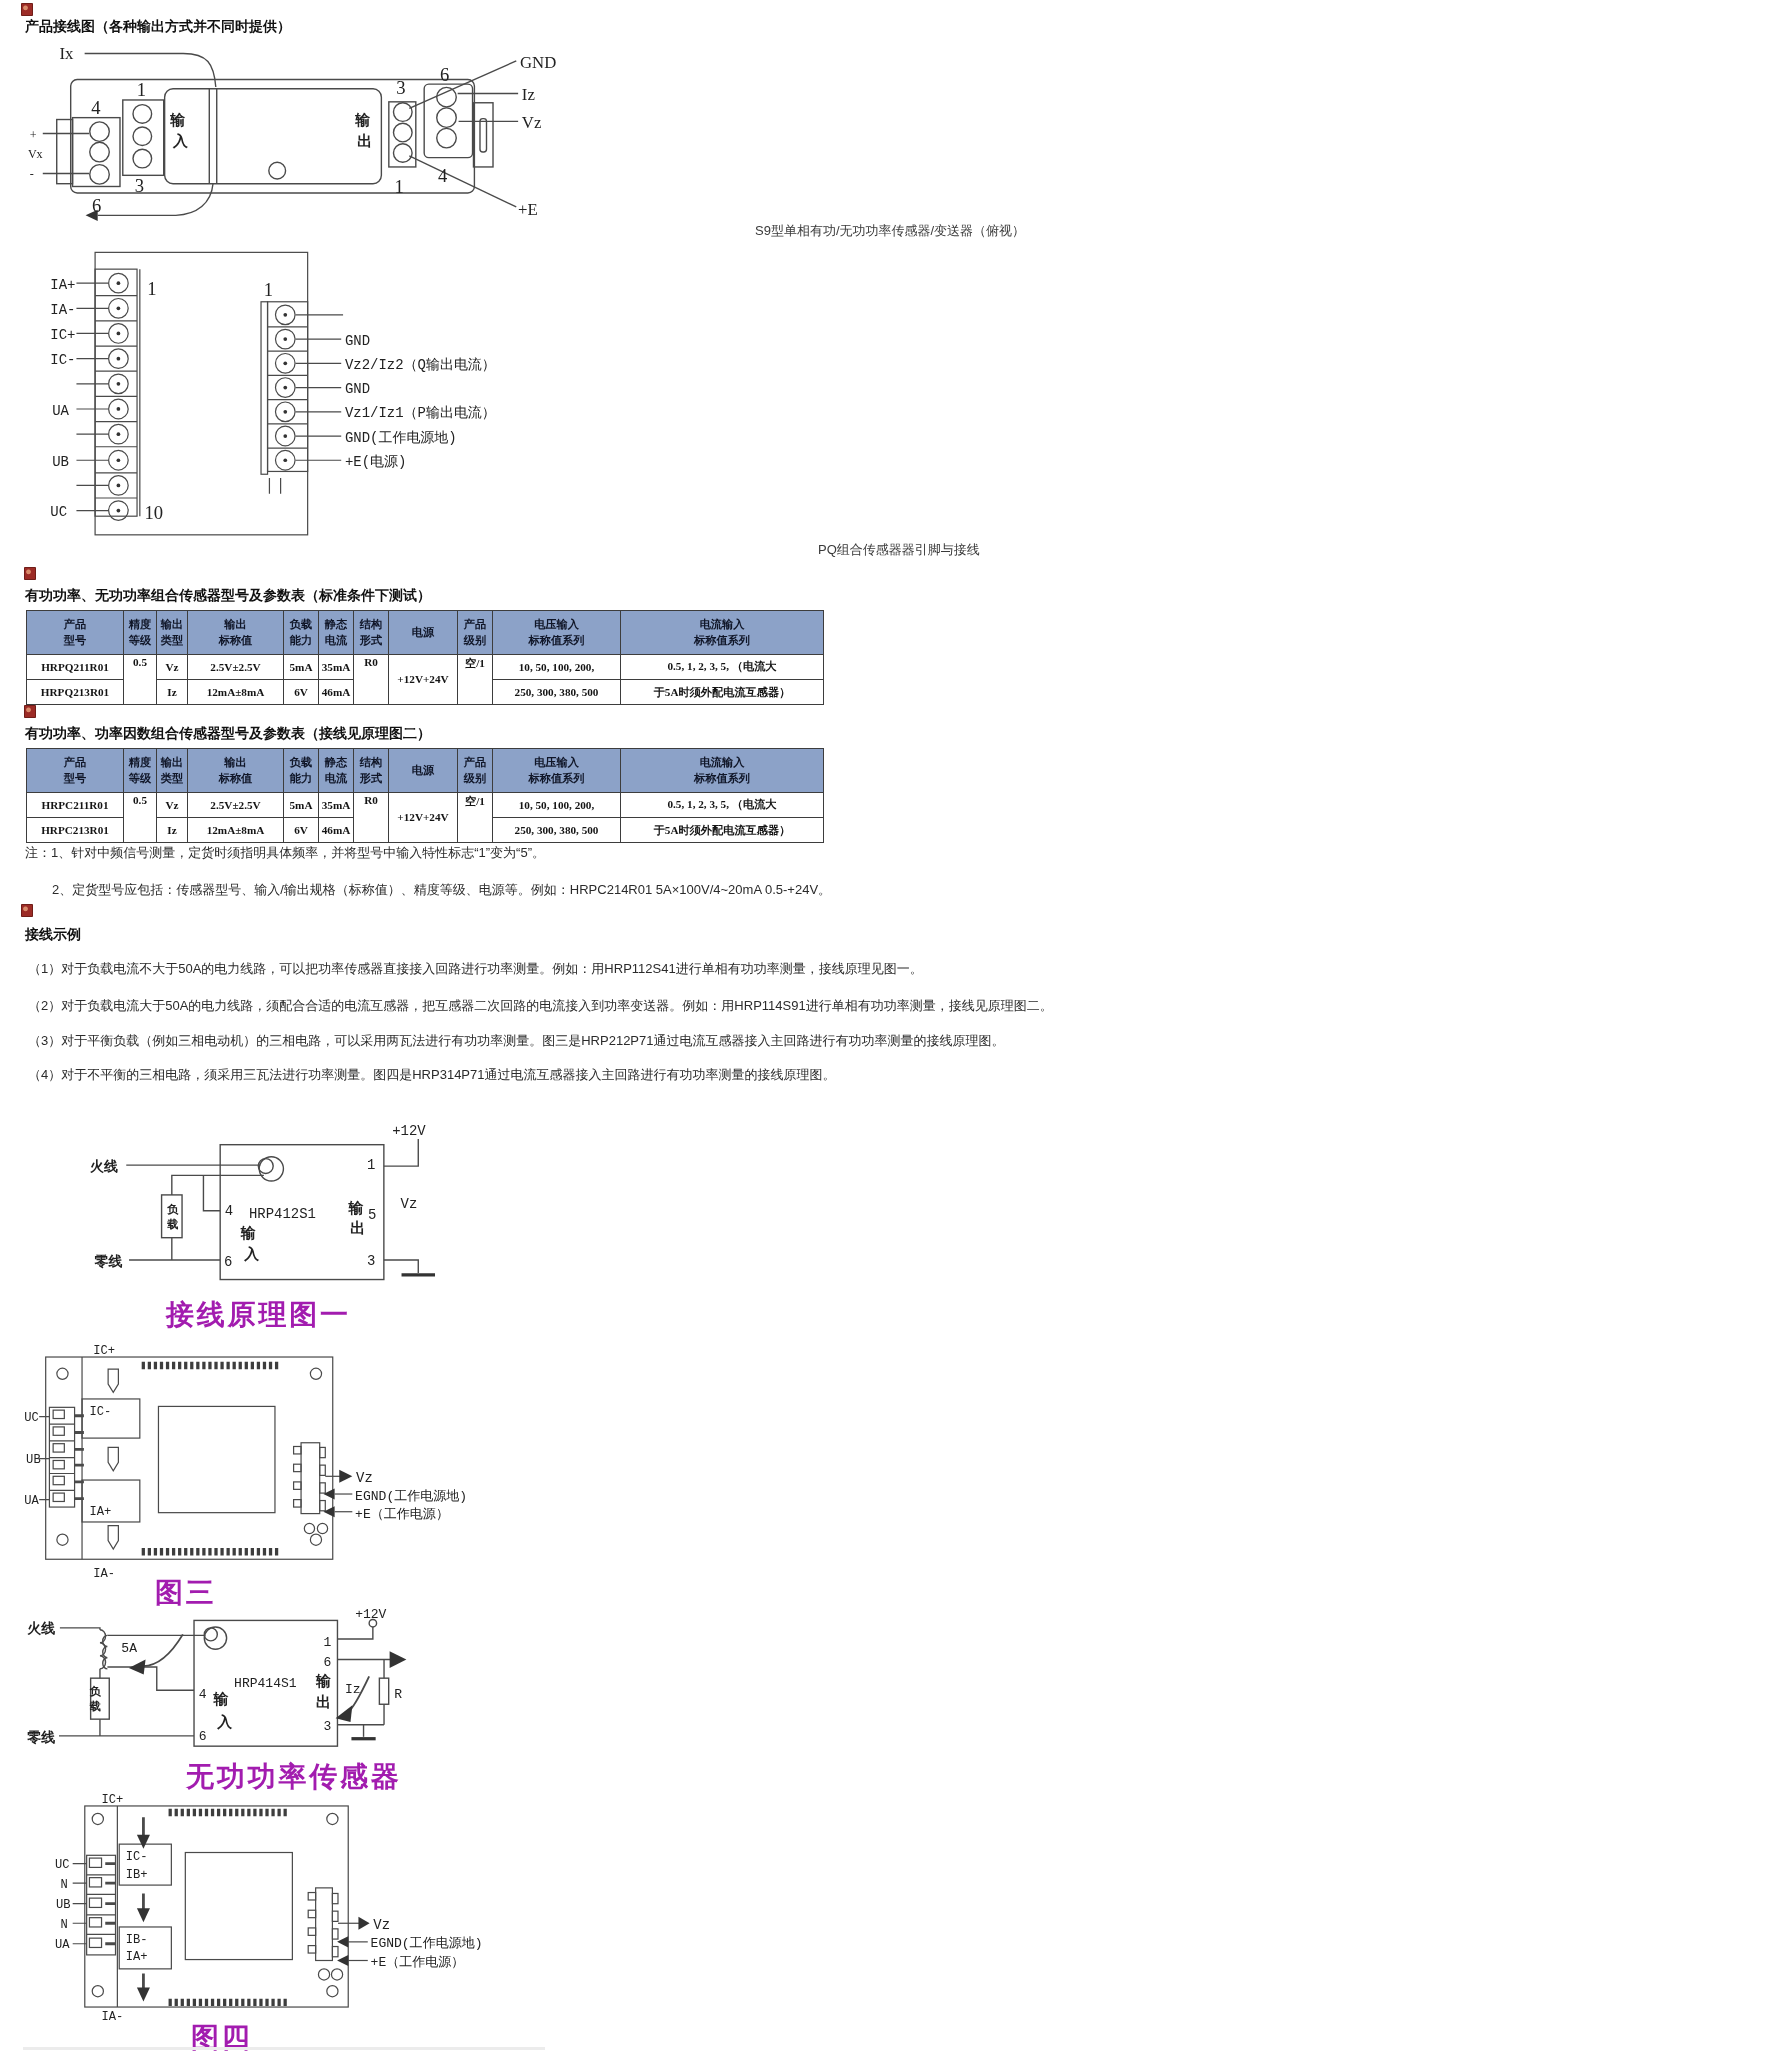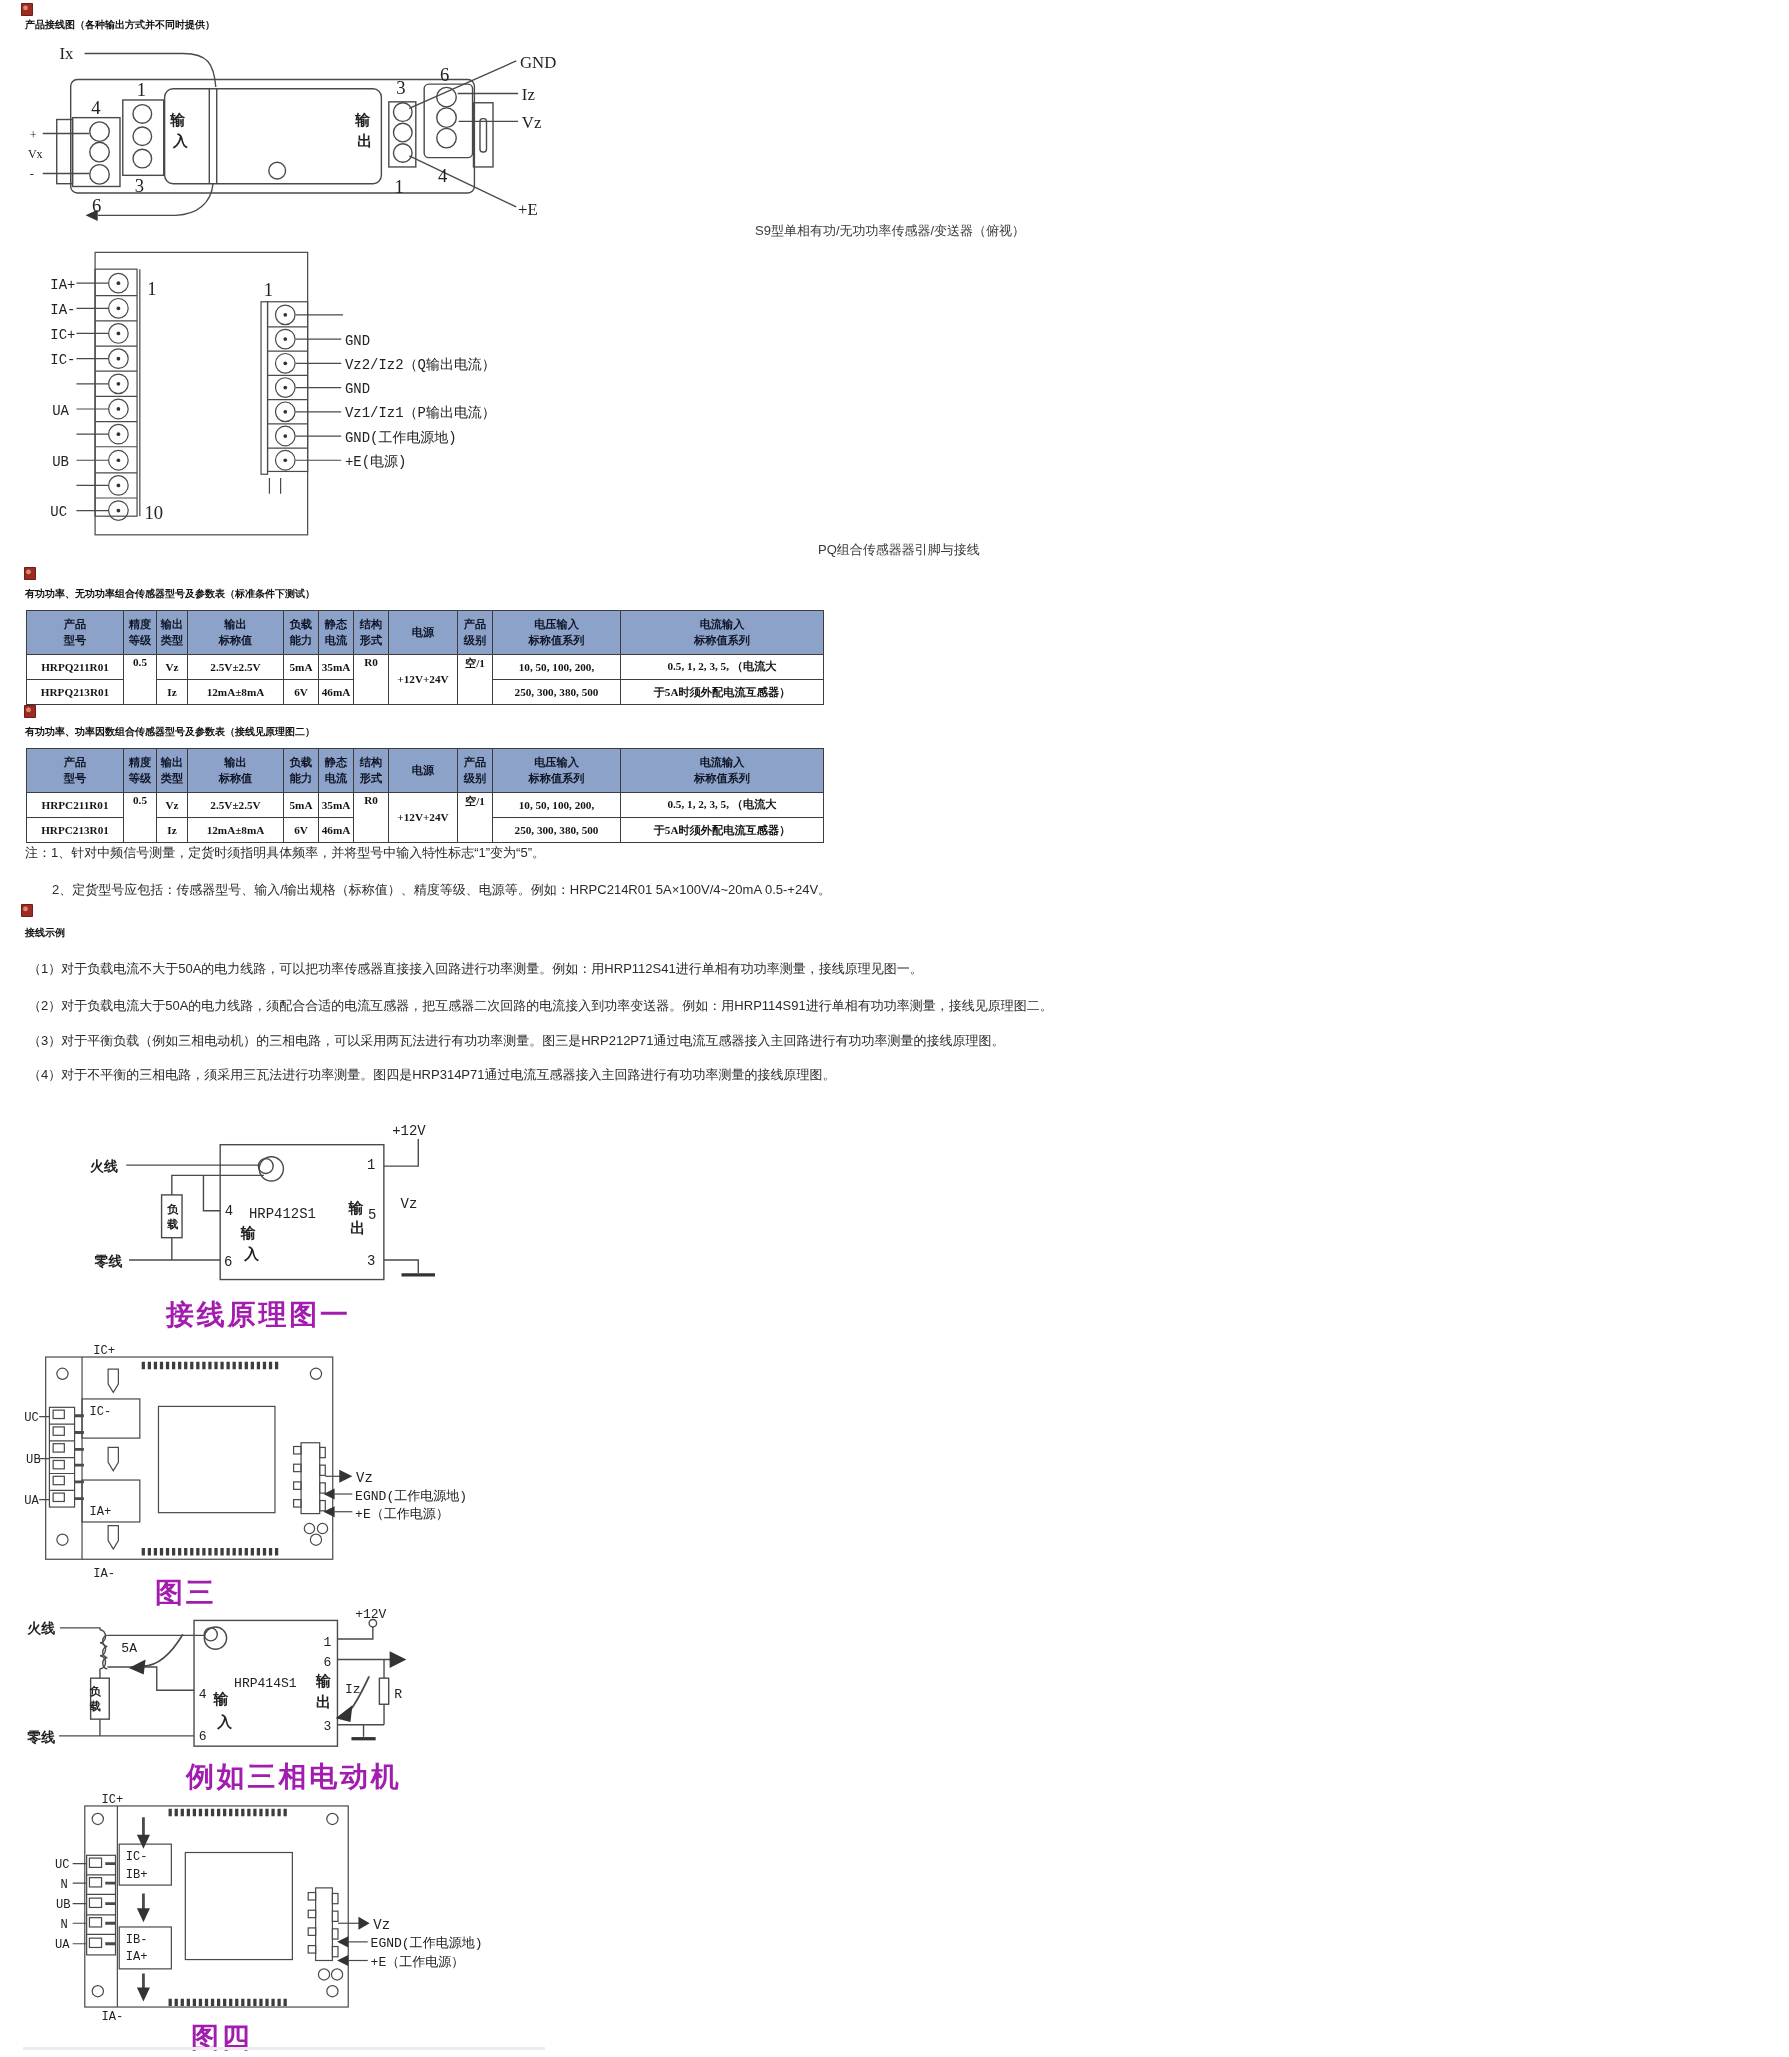--- a/index.html
+++ b/index.html
@@ -1,18 +1,18 @@
 <!DOCTYPE html>
 <html style="font-size:15px"><head>
 <meta charset="utf-8">
 <style>
   html,body{margin:0;padding:0;background:#fff;}
   body{width:1790px;height:2057px;position:relative;font-family:"Liberation Sans",sans-serif;color:#222;}
   .abs{position:absolute;}
-  .h{font-weight:bold;font-size:10px;color:#111;}
+  .h{font-weight:bold;font-size:14px;color:#111;}
   .bt{font-size:13px;color:#2b2b2b;white-space:nowrap;}
   .cap{font-size:13px;color:#3a3a3a;white-space:nowrap;}
   .bigcap{font-size:28px;font-weight:600;color:#a21caf;letter-spacing:2.8px;white-space:nowrap;}
   .ricon{width:10.3px;height:11.2px;background:#9c2b26;border:0.9px solid #701d18;border-radius:0.9px;
          background-image:radial-gradient(circle at 35% 35%, #d98a6a 0 1.9px, transparent 2.8px);}
   .botline{height:2.8px;background:#ececec;}
 
   
   .ptable{border-collapse:collapse;table-layout:fixed;font-family:Liberation Serif, serif;}
   .ptable th,.ptable td{border:0.9px solid #3d3d3d;font-size:11.2px;font-weight:bold;color:#141414;
@@ -447,21 +447,21 @@
   <text class="tm14" x="347" y="1787">6</text>
   <text class="tm14" x="347" y="1856">3</text>
   <text class="tm14" x="381" y="1735">+12V</text>
   <text class="tm14" x="370" y="1816">Iz</text>
   <text class="tm14" x="423" y="1821">R</text>
   <text class="zhv" x="229" y="1828">输</text>
   <text class="zhv" x="233" y="1852">入</text>
   <text class="zhv" x="339" y="1808">输</text>
   <text class="zhv" x="339" y="1831">出</text>
 </svg>
-<div class="abs bigcap" style="left:186px;top:1758px">例如三相电动机</div>
+<div class="abs bigcap" style="left:186px;top:1758px">无功功率传感器</div>
 
 <svg class="abs" style="left:47px;top:1792px" width="420" height="229" viewBox="50 1922 450 246">
   <g class="ln2">
     <rect x="90" y="1937" width="283" height="216"></rect>
     <path d="M125 1937 V2153"></path>
     <circle cx="104" cy="1951" r="6"></circle>
       <circle cx="356" cy="1951" r="6"></circle>
     <circle cx="104" cy="2136" r="6"></circle>
       <circle cx="356" cy="2136" r="6"></circle>
     <rect x="127" y="1978" width="56" height="44"></rect>

